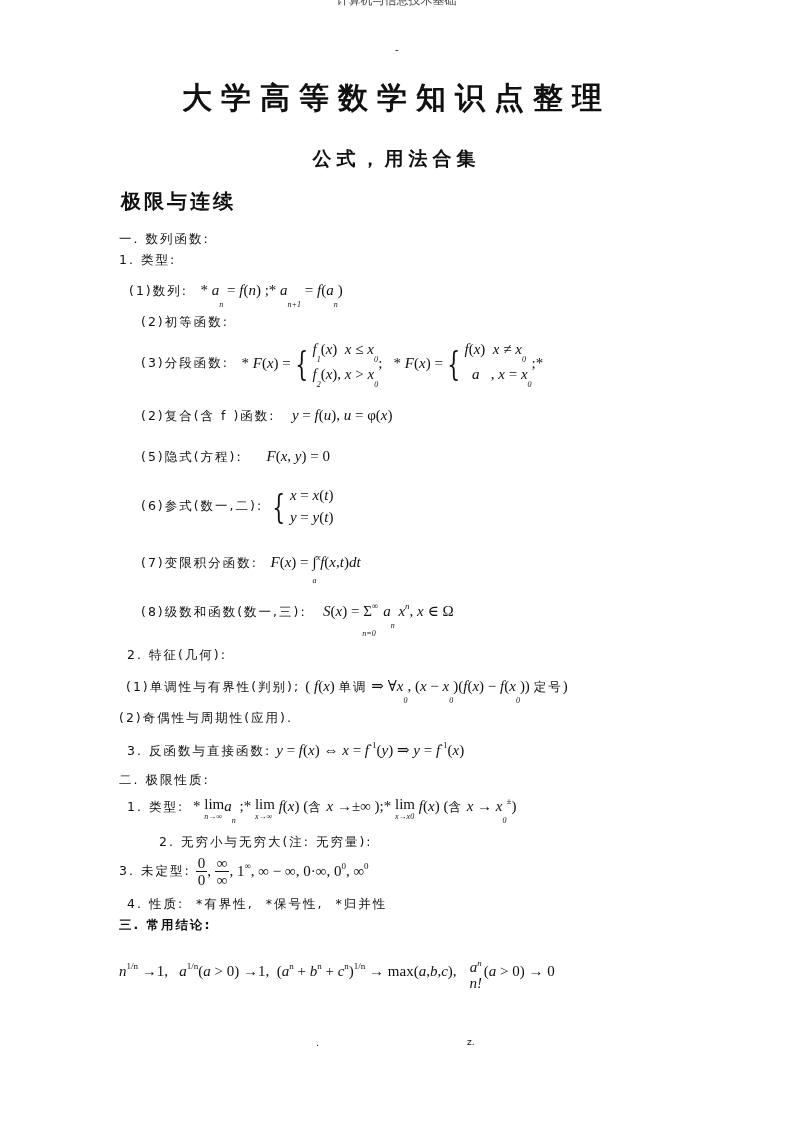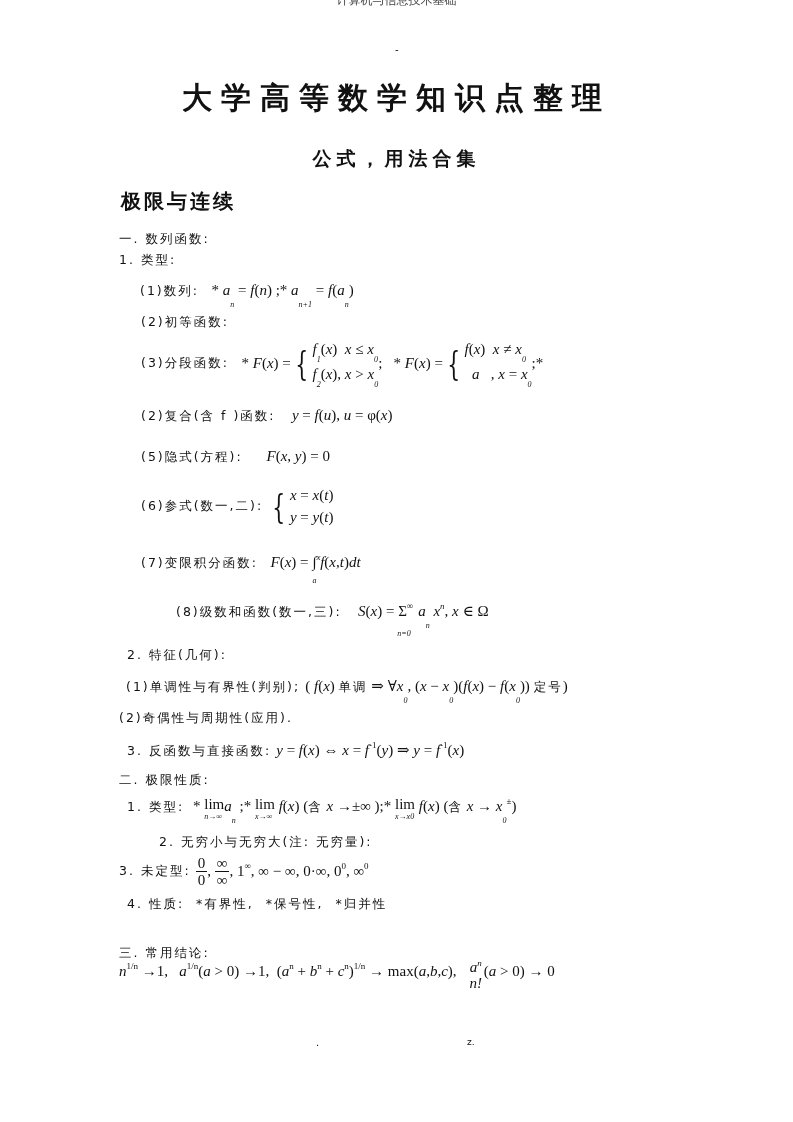--- a/index.html
+++ b/index.html
@@ -32,21 +32,21 @@
 <div class="abs hdr">计算机与信息技术基础</div>
 <div class="abs dot-top">-</div>
 
 <div class="abs title">大学高等数学知识点整理</div>
 <div class="abs subtitle">公式，用法合集</div>
 <div class="abs section">极限与连续</div>
 
 <div class="abs t" style="top:231px;left:119px;">一. 数列函数:</div>
 <div class="abs t" style="top:252px;left:119px;">1. 类型:</div>
 
-<div class="abs" style="top:280px;left:140px;">
+<div class="abs" style="top:280px;left:129px;">
   <span class="t">(1)数列:</span>
   <span class="mr">&nbsp;&nbsp;* <i>a</i><span class="sub">n</span> = <i>f</i>(<i>n</i>) ;* <i>a</i><span class="sub">n+1</span> = <i>f</i>(<i>a</i><span class="sub">n</span>)</span>
 </div>
 
 <div class="abs t" style="top:314px;left:141px;">(2)初等函数:</div>
 
 <div class="abs" style="top:338px;left:141px;">
   <span class="t" style="vertical-align:middle;">(3)分段函数:</span>
   <span class="mr" style="vertical-align:middle;">&nbsp;&nbsp;* <i>F</i>(<i>x</i>) =</span><span class="brace">{</span><span class="cases mr"><i>f</i><span class="sub" style="top:8px">1</span>(<i>x</i>)&nbsp; <i>x</i> ≤ <i>x</i><span class="sub" style="top:8px">0</span><br><i>f</i><span class="sub" style="top:8px">2</span>(<i>x</i>), <i>x</i> &gt; <i>x</i><span class="sub" style="top:8px">0</span></span><span class="mr" style="vertical-align:middle;">;&nbsp;&nbsp; * <i>F</i>(<i>x</i>) =</span><span class="brace">{</span><span class="cases mr"><i>f</i>(<i>x</i>)&nbsp; <i>x</i> ≠ <i>x</i><span class="sub" style="top:8px">0</span><br>&nbsp;&nbsp;<i>a</i>&nbsp;&nbsp; , <i>x</i> = <i>x</i><span class="sub" style="top:8px">0</span></span><span class="mr" style="vertical-align:middle;">;*</span>
 </div>
@@ -64,21 +64,21 @@
 <div class="abs" style="top:484px;left:141px;">
   <span class="t" style="vertical-align:middle;">(6)参式(数一,二):</span>
   <span class="brace">{</span><span class="cases mr"><i>x</i> = <i>x</i>(<i>t</i>)<br><i>y</i> = <i>y</i>(<i>t</i>)</span>
 </div>
 
 <div class="abs" style="top:552px;left:141px;">
   <span class="t">(7)变限积分函数:</span>
   <span class="mr">&nbsp;&nbsp;<i>F</i>(<i>x</i>) = ∫<span class="sup"><i>x</i></span><span class="sub" style="margin-left:-8px;top:16px">a</span> <i>f</i>(<i>x</i>,<i>t</i>)<i>dt</i></span>
 </div>
 
-<div class="abs" style="top:601px;left:141px;margin-left:35px;">
+<div class="abs" style="top:601px;left:141px;">
   <span class="t">(8)级数和函数(数一,三):</span>
   <span class="mr">&nbsp;&nbsp;&nbsp;<i>S</i>(<i>x</i>) = Σ<span class="sup">∞</span><span class="sub" style="margin-left:-16px;top:20px">n=0</span>&nbsp; <i>a</i><span class="sub">n</span> <i>x</i><span class="sup"><i>n</i></span>, <i>x</i> ∈ Ω</span>
 </div>
 
 <div class="abs t" style="top:647px;left:127px;">2. 特征(几何):</div>
 
 <div class="abs" style="top:676px;left:126px;">
   <span class="t">(1)单调性与有界性(判别);</span>
   <span class="mr">( <i>f</i>(<i>x</i>) <span class="t" style="font-style:normal">单调</span> ⇒ ∀<i>x</i><span class="sub">0</span>, (<i>x</i> − <i>x</i><span class="sub">0</span>)(<i>f</i>(<i>x</i>) − <i>f</i>(<i>x</i><span class="sub">0</span>)) <span class="t" style="font-style:normal">定号</span>)</span>
 </div>
@@ -104,20 +104,20 @@
   <span class="frac"><span class="num">0</span><span class="den">0</span></span><span class="mr" style="vertical-align:middle;">, </span><span class="frac"><span class="num">∞</span><span class="den">∞</span></span><span class="mr" style="vertical-align:middle;">, 1<span class="sup">∞</span>, ∞ − ∞, 0·∞, 0<span class="sup">0</span>, ∞<span class="sup">0</span></span>
 </div>
 
 <div class="abs t" style="top:896px;left:127px;">
   <span>4. 性质:</span>&nbsp;
   <span>*有界性,</span>&nbsp;
   <span>*保号性,</span>&nbsp;
   <span>*归并性</span>
 </div>
 
-<div class="abs t" style="top:945px;left:119px;">三. 常用结论:</div>
+<div class="abs t" style="top:917px;left:119px;font-weight:bold;">三. 常用结论:</div>
 
 <div class="abs mr" style="top:955px;left:119px;">
   <i>n</i><span class="sup">1/n</span> →1,&nbsp;&nbsp; <i>a</i><span class="sup">1/n</span>(<i>a</i> &gt; 0) →1,&nbsp; (<i>a</i><span class="sup">n</span> + <i>b</i><span class="sup">n</span> + <i>c</i><span class="sup">n</span>)<span class="sup">1/n</span> → max(<i>a</i>,<i>b</i>,<i>c</i>),&nbsp;&nbsp; <span class="frac" style="font-style:italic"><span class="num" style="border:none">a<sup style="font-size:9px">n</sup></span><span class="den">n!</span></span>(<i>a</i> &gt; 0) → 0
 </div>
 
 <div class="abs footer-dot">.</div>
 <div class="abs footer-z">z.</div>
 
 </body></html>

